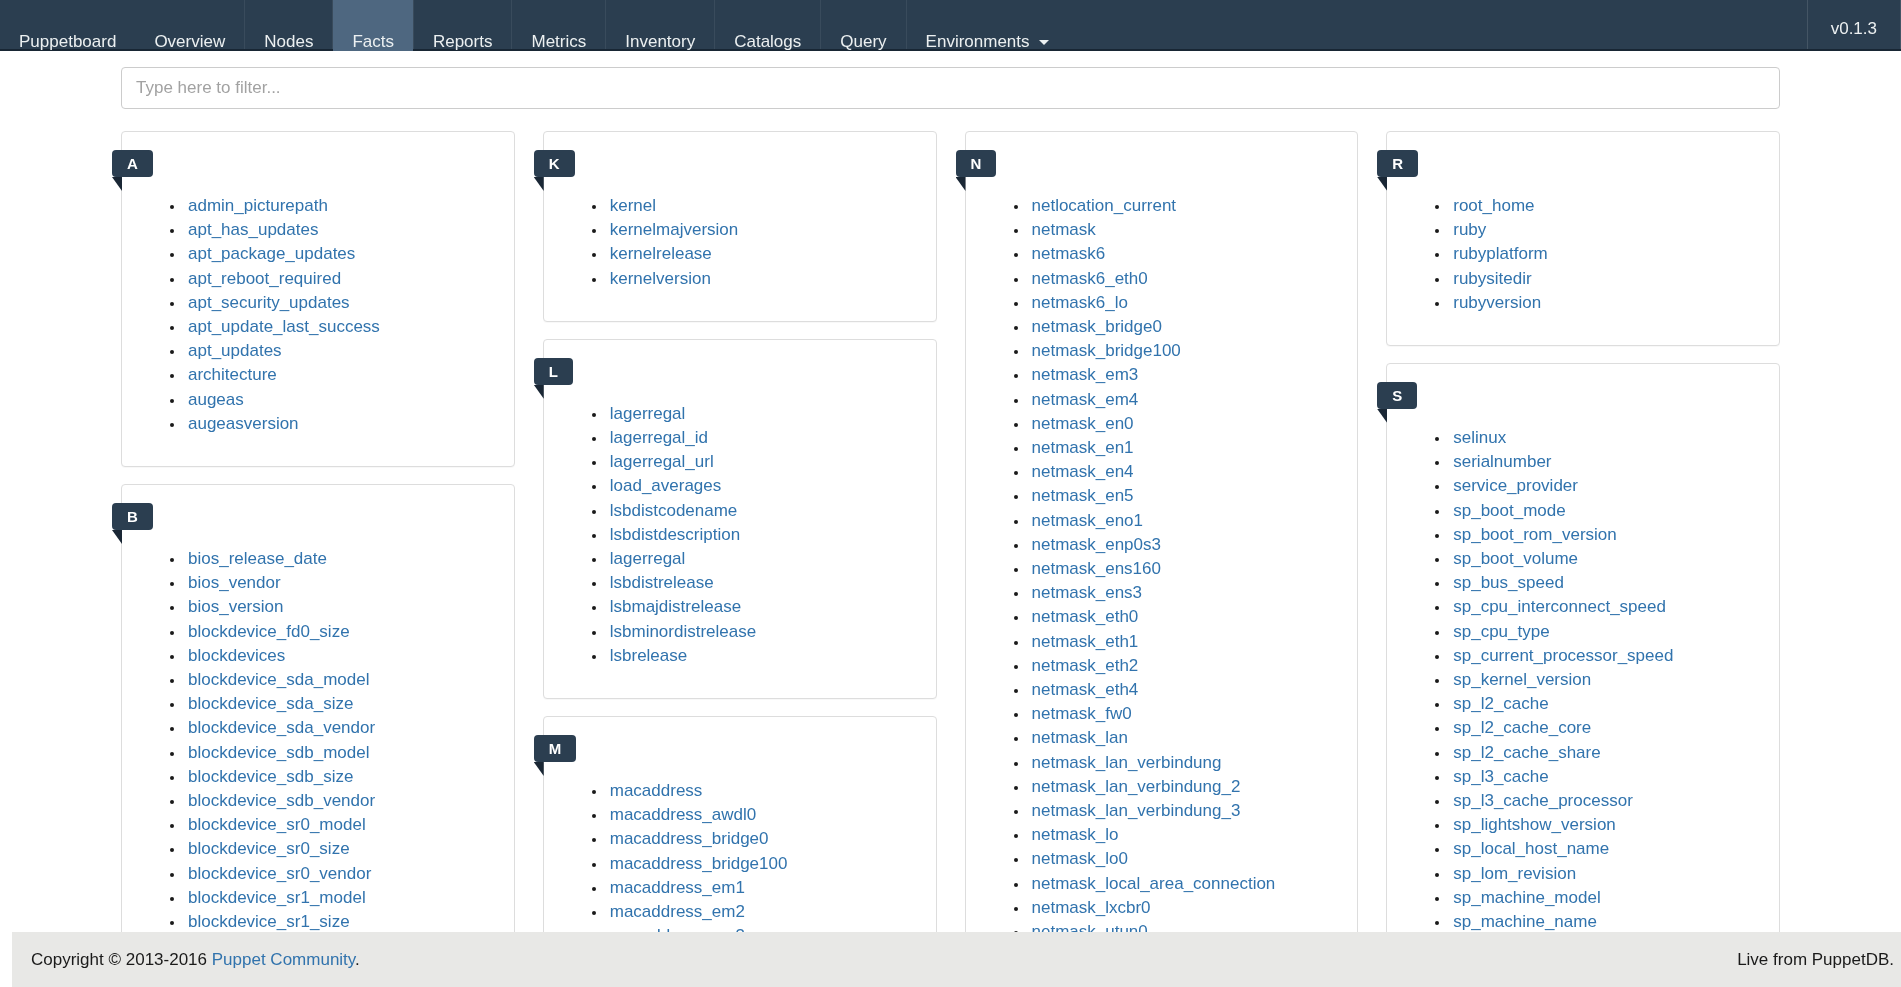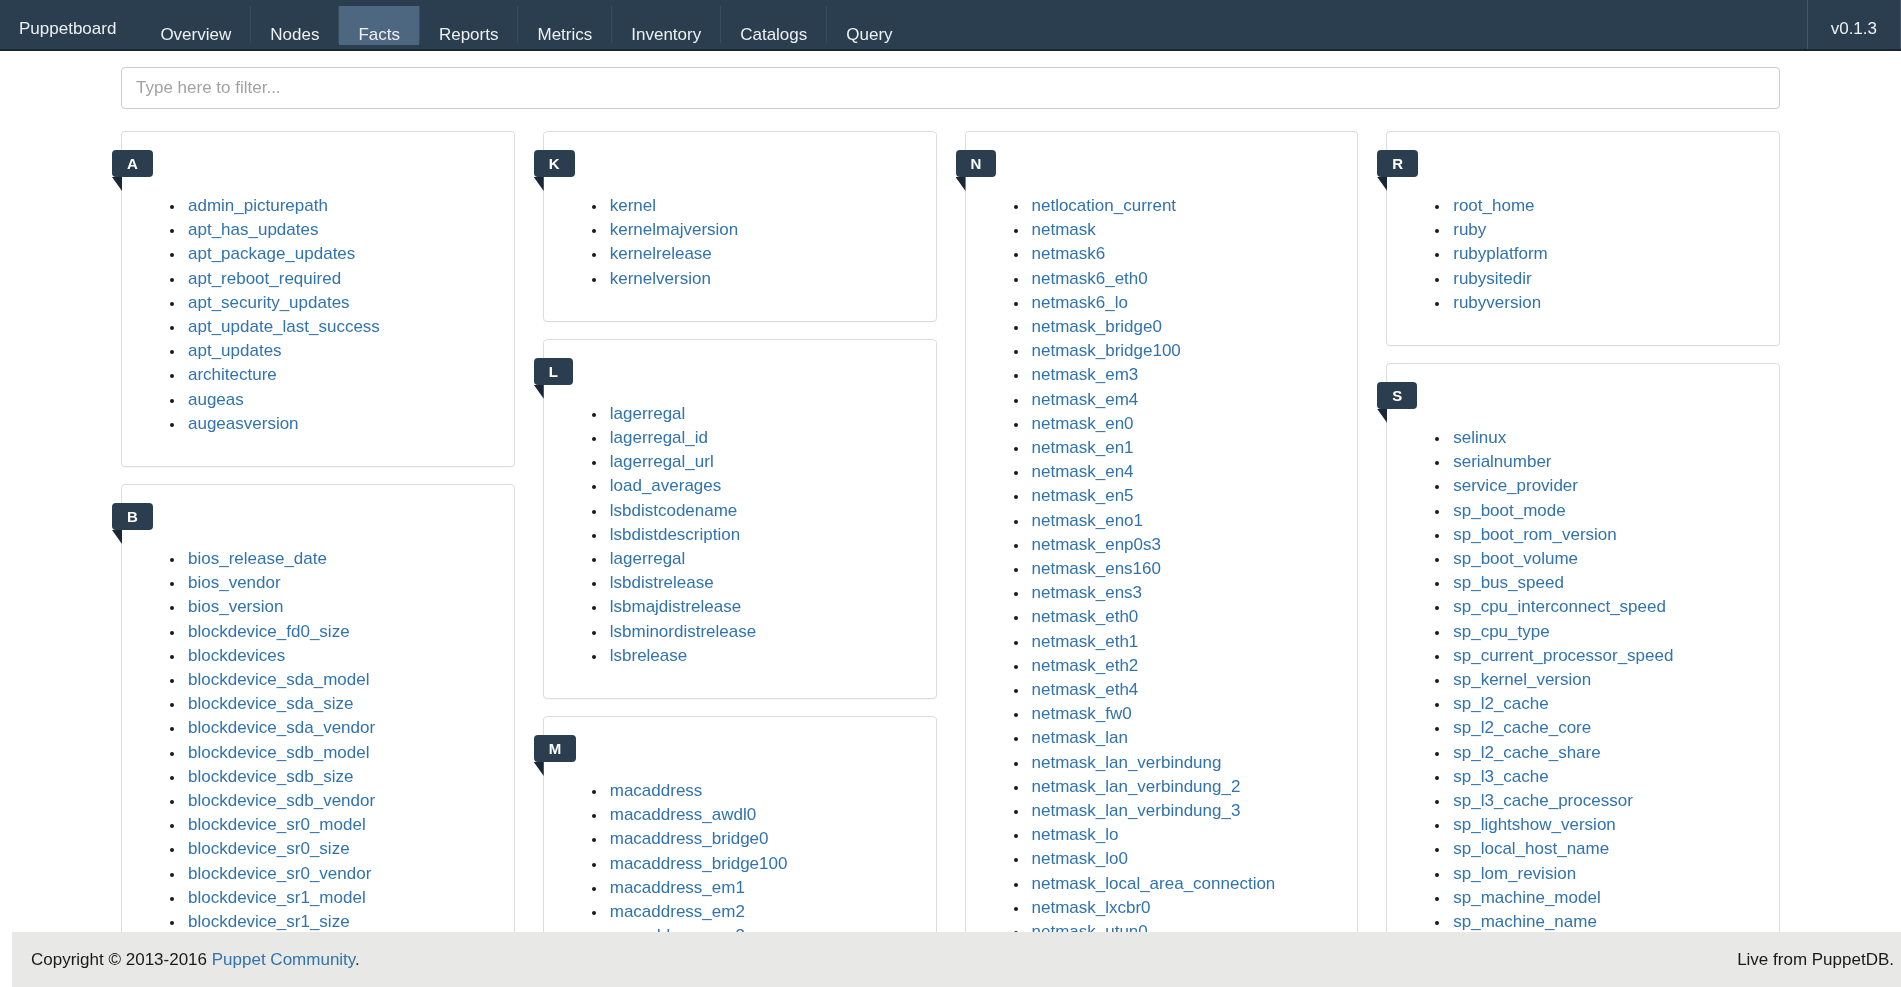--- a/index.html
+++ b/index.html
@@ -24,26 +24,26 @@
 
   
   .navbar{
     background:var(--navbar-bg);
     height:51px;
     display:flex;
     align-items:stretch;
     color:var(--navbar-text);
     border-bottom:2px solid #182634;
   }
-  .nav-list{display:flex;margin:6px;padding:0;list-style:none;align-items:stretch;text-align:right;}
+  .nav-list{display:flex;margin:0;padding:0;list-style:none;align-items:stretch;text-align:right;}
   .nav-li{display:flex;align-items:stretch;border-left:1px solid rgba(255,255,255,0.07);}
   .nav-li:first-child{border-left:none;}
   .nav-link,.nav-brand{
     display:block;
-    padding:4px 19px;
+    padding:17px 19px;
     line-height:49px;
     font-size:17px;
     color:var(--navbar-text);
     text-decoration:none;
     white-space:nowrap;
   }
   .nav-link.active{
     background:var(--navbar-active-bg);
     box-shadow:0 2px 0 0 var(--navbar-active-bg);
   }
@@ -181,20 +181,23 @@
           <a href="#" class="nav-link">Metrics</a>
         </li>
         <li class="nav-li">
           <a href="#" class="nav-link">Inventory</a>
         </li>
         <li class="nav-li">
           <a href="#" class="nav-link">Catalogs</a>
         </li>
         <li class="nav-li">
           <a href="#" class="nav-link">Query</a>
+        </li>
+        <li class="nav-li">
+          <a href="#" class="nav-link">Environments<span class="caret"></span></a>
         </li>
       </ul>
     <span class="nav-version">v0.1.3</span>
   </nav>
 
   <div class="container filter-wrap">
     <input type="text" class="filter-input" placeholder="Type here to filter..." style="">
   </div>
 
   <div class="container columns">

